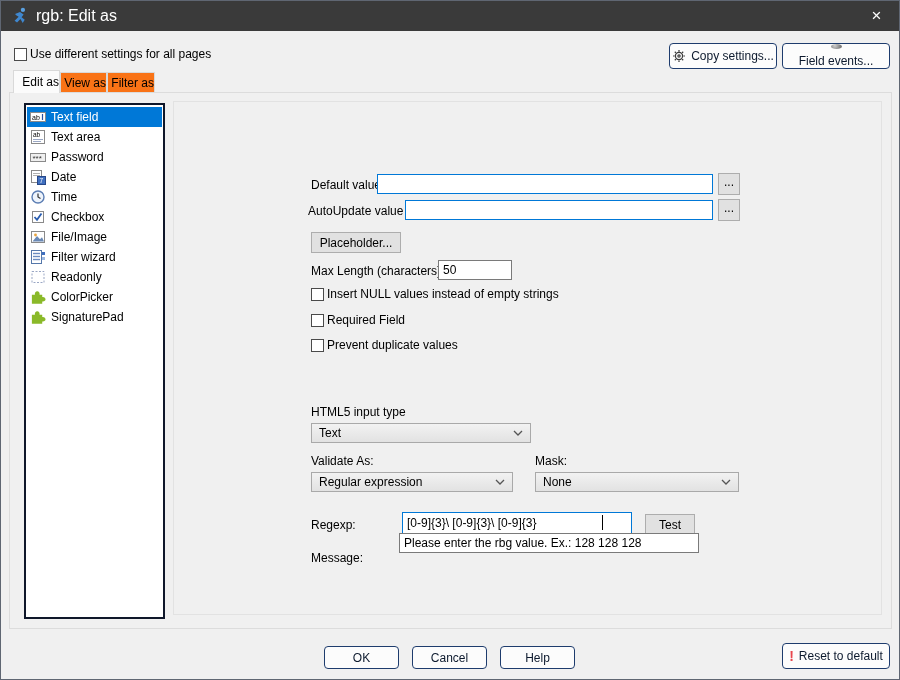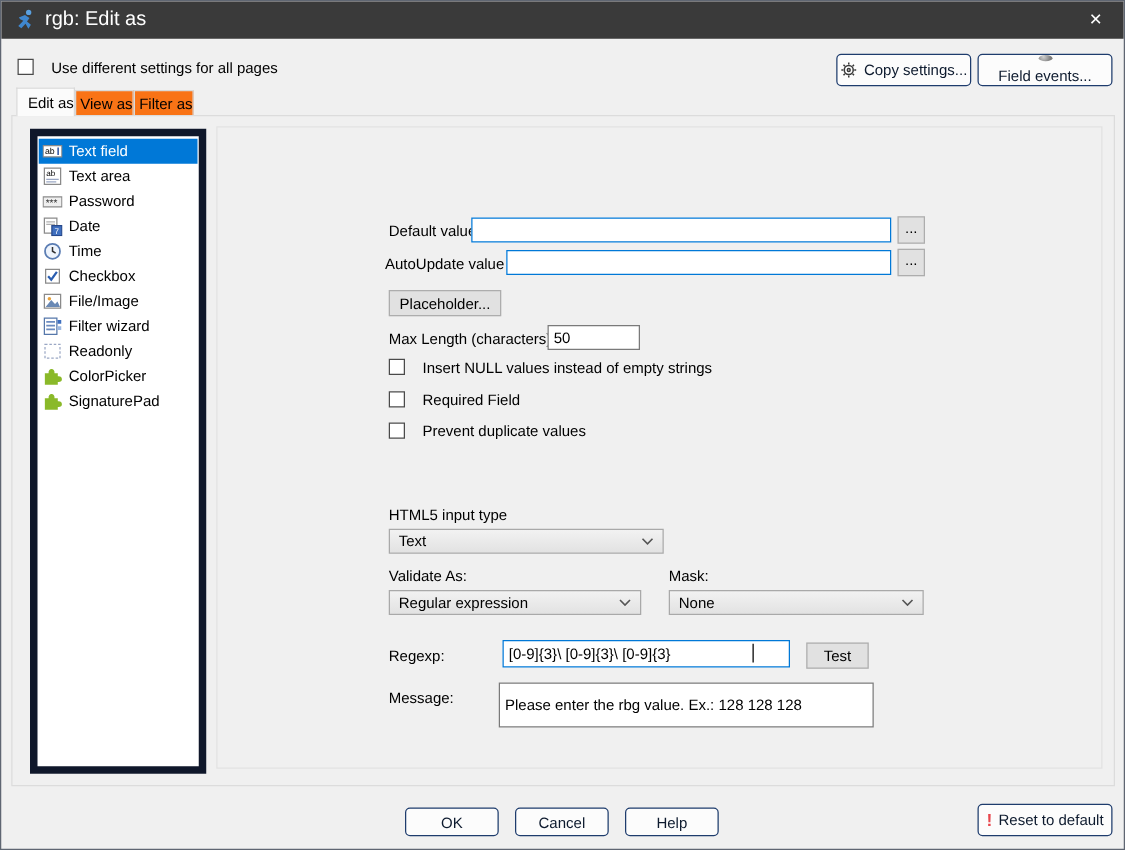--- a/index.html
+++ b/index.html
@@ -11,21 +11,21 @@
   .titlebar{ position:absolute; left:0; top:0; width:100%; height:30px; background:#3a3a3a;
              display:flex; align-items:center; }
   .titlebar .app-ic{ margin-left:10px; width:18px; height:18px; display:inline-flex; }
   .titlebar .ttl{ color:#fff; margin-left:7px; font-size:16px; }
   .close-btn{ position:absolute; right:0; top:0; width:45px; height:30px; color:#fff;
               display:flex; align-items:center; justify-content:center; font-size:17px; cursor:default; }
 
   
   .abs{ position:absolute; }
   .cb{ width:13px; height:13px; background:#fff; border:1px solid #4a4a4a; display:inline-block; flex:none; }
-  .cbrow{ display:flex; align-items:flex-start; gap:14px; }
+  .cbrow{ display:flex; align-items:flex-end; gap:3px; }
   .btn-navy{ background:#fcfcfc; border:1px solid #1e3c6d; border-radius:4px;
              display:inline-flex; align-items:center; justify-content:center; gap:5px;
              font-size:12px; color:#0d1a2e; cursor:default; }
   .btn-gray{ background:#e1e1e1; border:1px solid #adadad; display:inline-flex;
              align-items:center; justify-content:center; font-size:12px; cursor:default; }
   .tb{ border:1px solid #7a7a7a; background:#fff; font:12px "Liberation Sans",sans-serif;
        padding:0 4px; outline:none; }
   .tb.focus{ border:1px solid #0078d7; }
   .combo{ background:linear-gradient(#f2f2f2,#e2e2e2); border:1px solid #a9a9a9;
           display:flex; align-items:center; justify-content:space-between; padding:0 7px; cursor:default; }
@@ -34,21 +34,21 @@
   
   .tab{ position:absolute; display:flex; align-items:center; justify-content:flex-end; cursor:default; }
   .tab.active{ background:#fbfbfb; border:1px solid #d9d9d9; border-bottom:none; z-index:3; }
   .tab.inactive{ background:#f97316; border:1px solid #d9d9d9; border-bottom:none; }
 
   .tab-panel{ position:absolute; left:8px; top:91px; width:883px; height:537px;
               border:1px solid #dcdcdc; background:#f0f0f0; z-index:1; }
 
   
   .listbox{ position:absolute; left:23px; top:102px; width:141px; height:516px;
-            background:#fff; border:6px solid #0f172a; z-index:2; padding-top:2px; }
+            background:#fff; border:2px solid #0f172a; z-index:2; padding-top:2px; }
   .lb-item{ height:20px; display:flex; align-items:center; gap:5px; padding-left:3px;
             margin:0 1px; cursor:default; }
   .lb-item.selected{ background:#0078d7; color:#fff; }
   .lb-item .ic{ width:16px; height:16px; flex:none; display:inline-flex; align-items:center; justify-content:center; }
 
   .right-panel{ position:absolute; left:172px; top:100px; width:709px; height:514px;
                 border:1px solid #e2e2e2; z-index:2; }
 
   .sphere{ width:11px; height:11px; border-radius:50%;
            background:radial-gradient(circle at 35% 30%, #cfcfcf, #7e7e7e 70%); display:inline-block; }
@@ -292,21 +292,21 @@
   </div>
 
   <span class="abs lbl" style="left:310px; top:517px; z-index:4;">Regexp:</span>
   <input class="abs tb focus" style="left: 401px; top: 511px; width: 230px; height: 22px; z-index: 4;" value="[0-9]{3}\ [0-9]{3}\ [0-9]{3}">
   <span class="caret" style="left:601px; top:514px;"></span>
   <div class="abs btn-gray" style="left:644px; top:513px; width:50px; height:21px; z-index:4;">
     <span>Test</span>
   </div>
 
   <span class="abs lbl" style="left:310px; top:550px; z-index:4;">Message:</span>
-  <input class="abs tb" style="left: 398px; top: 545px; width: 300px; height: 36px; z-index: 4;" value="Please enter the rbg value. Ex.: 128 128 128">
+  <input class="abs tb" style="left: 398px; top: 532px; width: 300px; height: 20px; z-index: 4;" value="Please enter the rbg value. Ex.: 128 128 128">
 
   <div class="abs btn-navy" style="left:323px; top:645px; width:75px; height:23px;">
     <span>OK</span>
   </div>
   <div class="abs btn-navy" style="left:411px; top:645px; width:75px; height:23px;">
     <span>Cancel</span>
   </div>
   <div class="abs btn-navy" style="left:499px; top:645px; width:75px; height:23px;">
     <span>Help</span>
   </div>

